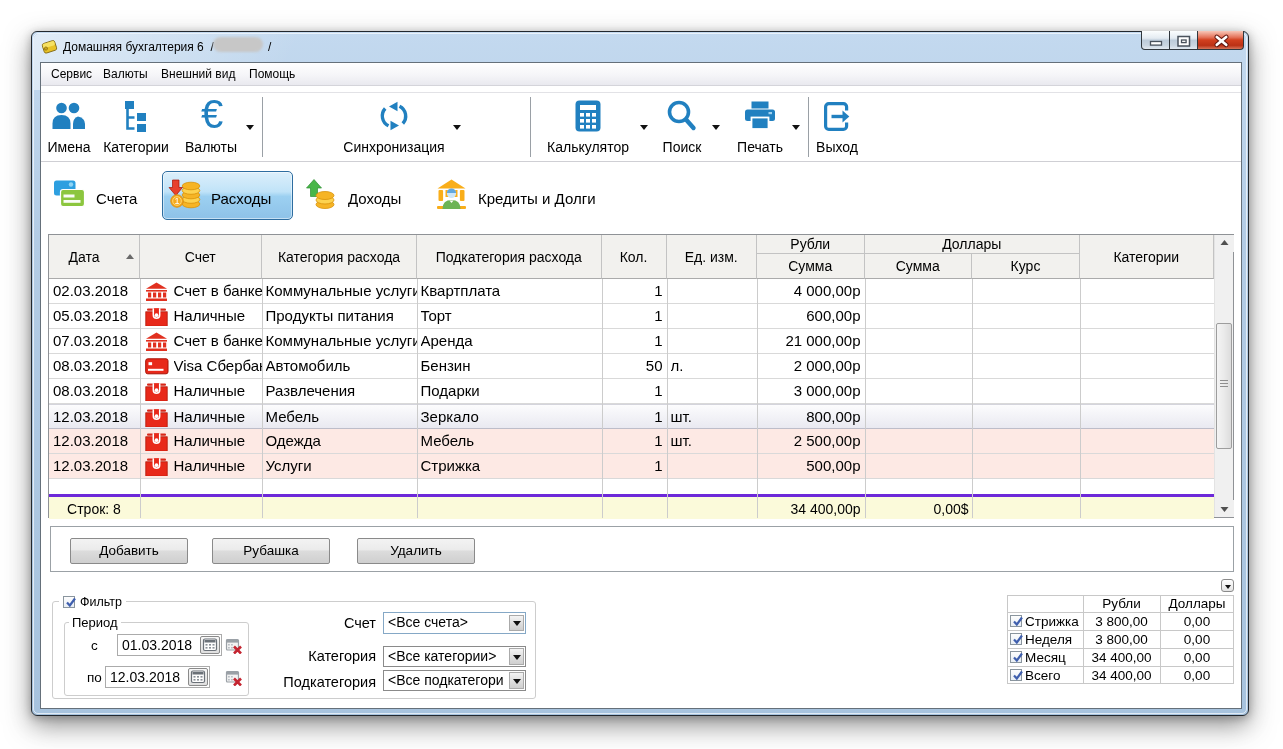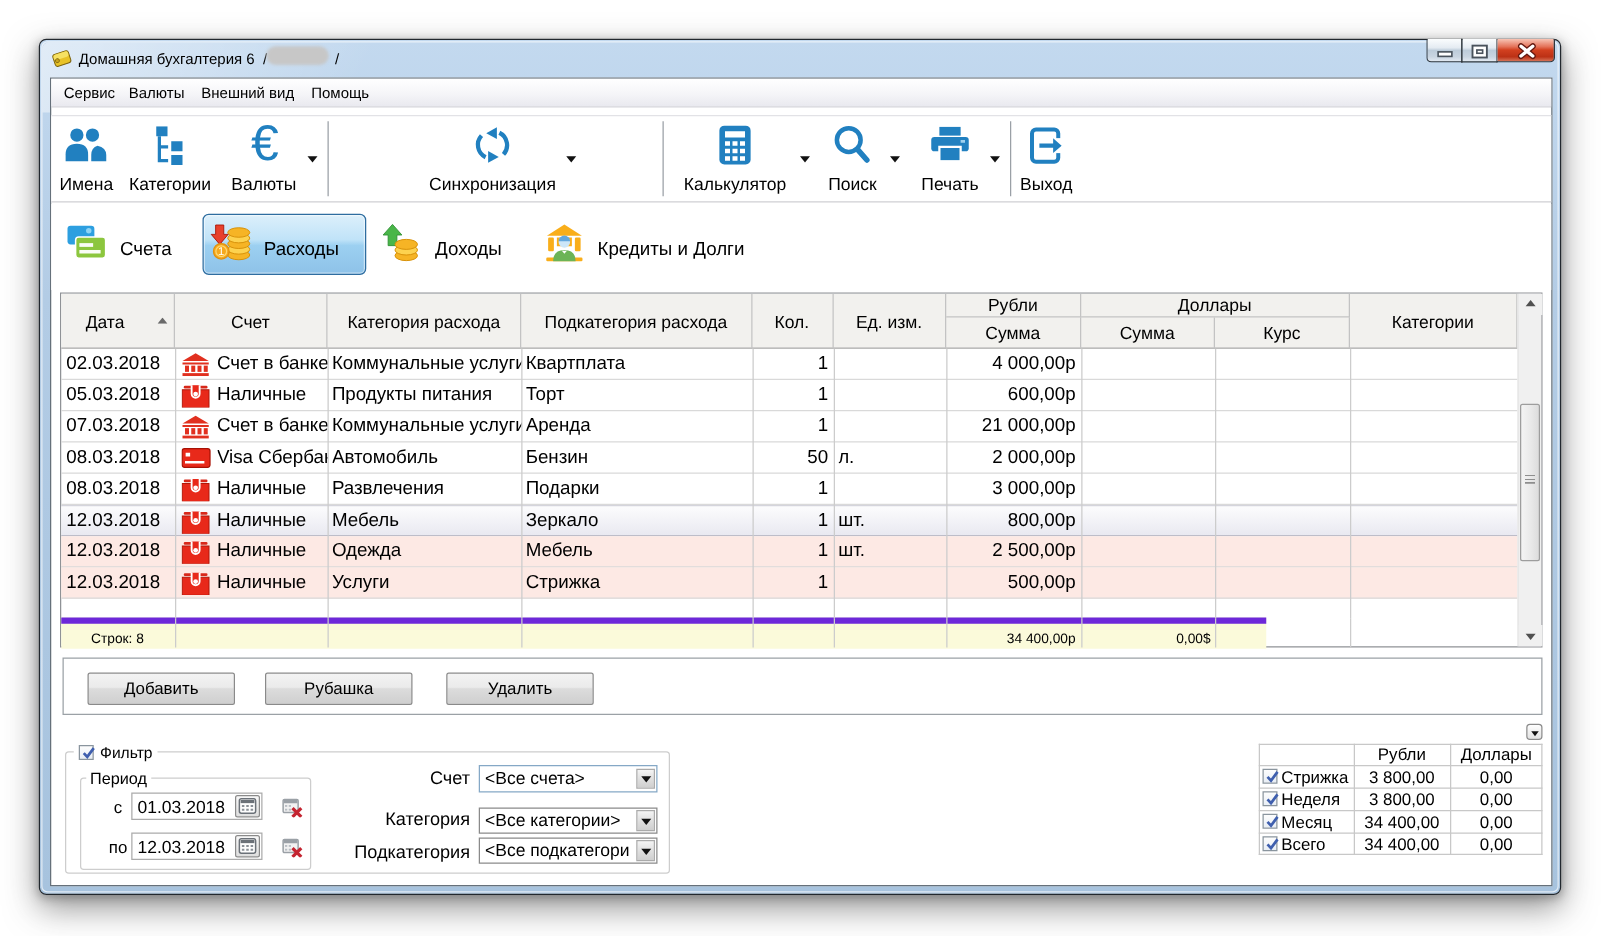--- a/index.html
+++ b/index.html
@@ -54,21 +54,21 @@
 
 #grid{position:absolute;left:6.5px;top:171px;width:1186px;height:284px;border:1px solid #8f9296;background:#fff;font-size:15px;}
 #ghead{position:absolute;left:0;top:0;width:1165px;height:44px;background:#f2f1ee;}
 .hc{position:absolute;display:flex;align-items:center;justify-content:center;font-size:14px;color:#000;
  border-right:1px solid #c3c3c3;border-bottom:1px solid #ababab;}
 .gvl{position:absolute;width:1px;background:#cccccc;z-index:2;}
 .grow{position:absolute;left:0;width:1165px;height:25px;border-bottom:1px solid #d9d9d9;}
 .gc{position:absolute;top:0;height:24px;line-height:24px;white-space:nowrap;overflow:hidden;z-index:3;}
 .num{text-align:right;}
 .ric{top:2.5px;height:19px;line-height:0;}
-#gsum{position:absolute;left:0;width:964px;height:25px;background:#fbfada;border-top:5px solid #6d28d9;font-size:11px;}
+#gsum{position:absolute;left:0;width:1165px;height:25px;background:#fbfada;border-top:3px solid #6d28d9;font-size:14px;}
 
 #vscroll{position:absolute;left:1165px;top:0;width:19px;height:282px;background:#f0f0f0;border-left:1px solid #e3e3e3;}
 .sbtn{position:absolute;left:0;width:19px;height:17px;background:#f0f0f0;}
 #vthumb{position:absolute;left:1px;top:88px;width:16px;height:126px;border:1px solid #9d9d9d;border-radius:2px;
  background:linear-gradient(90deg,#f4f4f4,#eaeaea 50%,#dcdcdc);}
 #vthumb::after{content:"";position:absolute;left:3.5px;top:56px;width:8px;height:7px;
  background:repeating-linear-gradient(180deg,#8e8e8e 0,#8e8e8e 1px,transparent 1px,transparent 3px);}
 
 #btnpanel{position:absolute;left:9px;top:463px;width:1184px;height:46px;border:1px solid #9ba1a6;background:#fff;}
 .pbtn{position:absolute;top:11px;width:118px;height:26px;border:1px solid #8a8a8a;border-radius:2px;
@@ -478,21 +478,21 @@
           <span class="chk">
             <svg width="14" height="14" viewBox="0 0 14 14">
               <path d="M3 6.5 L5.8 9.5 L11 2.5" fill="none" stroke="#3f5fae" stroke-width="2.2"></path>
             </svg>
           </span>
           <span style="margin-left:5px">Фильтр</span>
         </div>
       <div id="period">
         <div id="plabel">Период</div>
         <div class="dlab" style="left:26px;top:15px">с</div>
-        <div class="dinput" style="left:40px;top:11px">01.03.2018
+        <div class="dinput" style="left:52px;top:11px">01.03.2018
           <div class="calbtn" style="left:82px;top:1px"><svg width="18" height="16" viewBox="0 0 18 16">
                 <rect x="2.5" y="2" width="13" height="11.5" rx="1.5" fill="#fdfdfd" stroke="#6b7178" stroke-width="1.2"></rect>
                 <rect x="3.5" y="3" width="11" height="2.5" fill="#6b7178"></rect>
                 <g fill="#8a9097">
                   <rect x="4.5" y="7" width="2" height="1.6"></rect>
                   <rect x="8" y="7" width="2" height="1.6"></rect>
                   <rect x="11.5" y="7" width="2" height="1.6"></rect>
                   <rect x="4.5" y="10" width="2" height="1.6"></rect>
                   <rect x="8" y="10" width="2" height="1.6"></rect>
                   <rect x="11.5" y="10" width="2" height="1.6"></rect>

